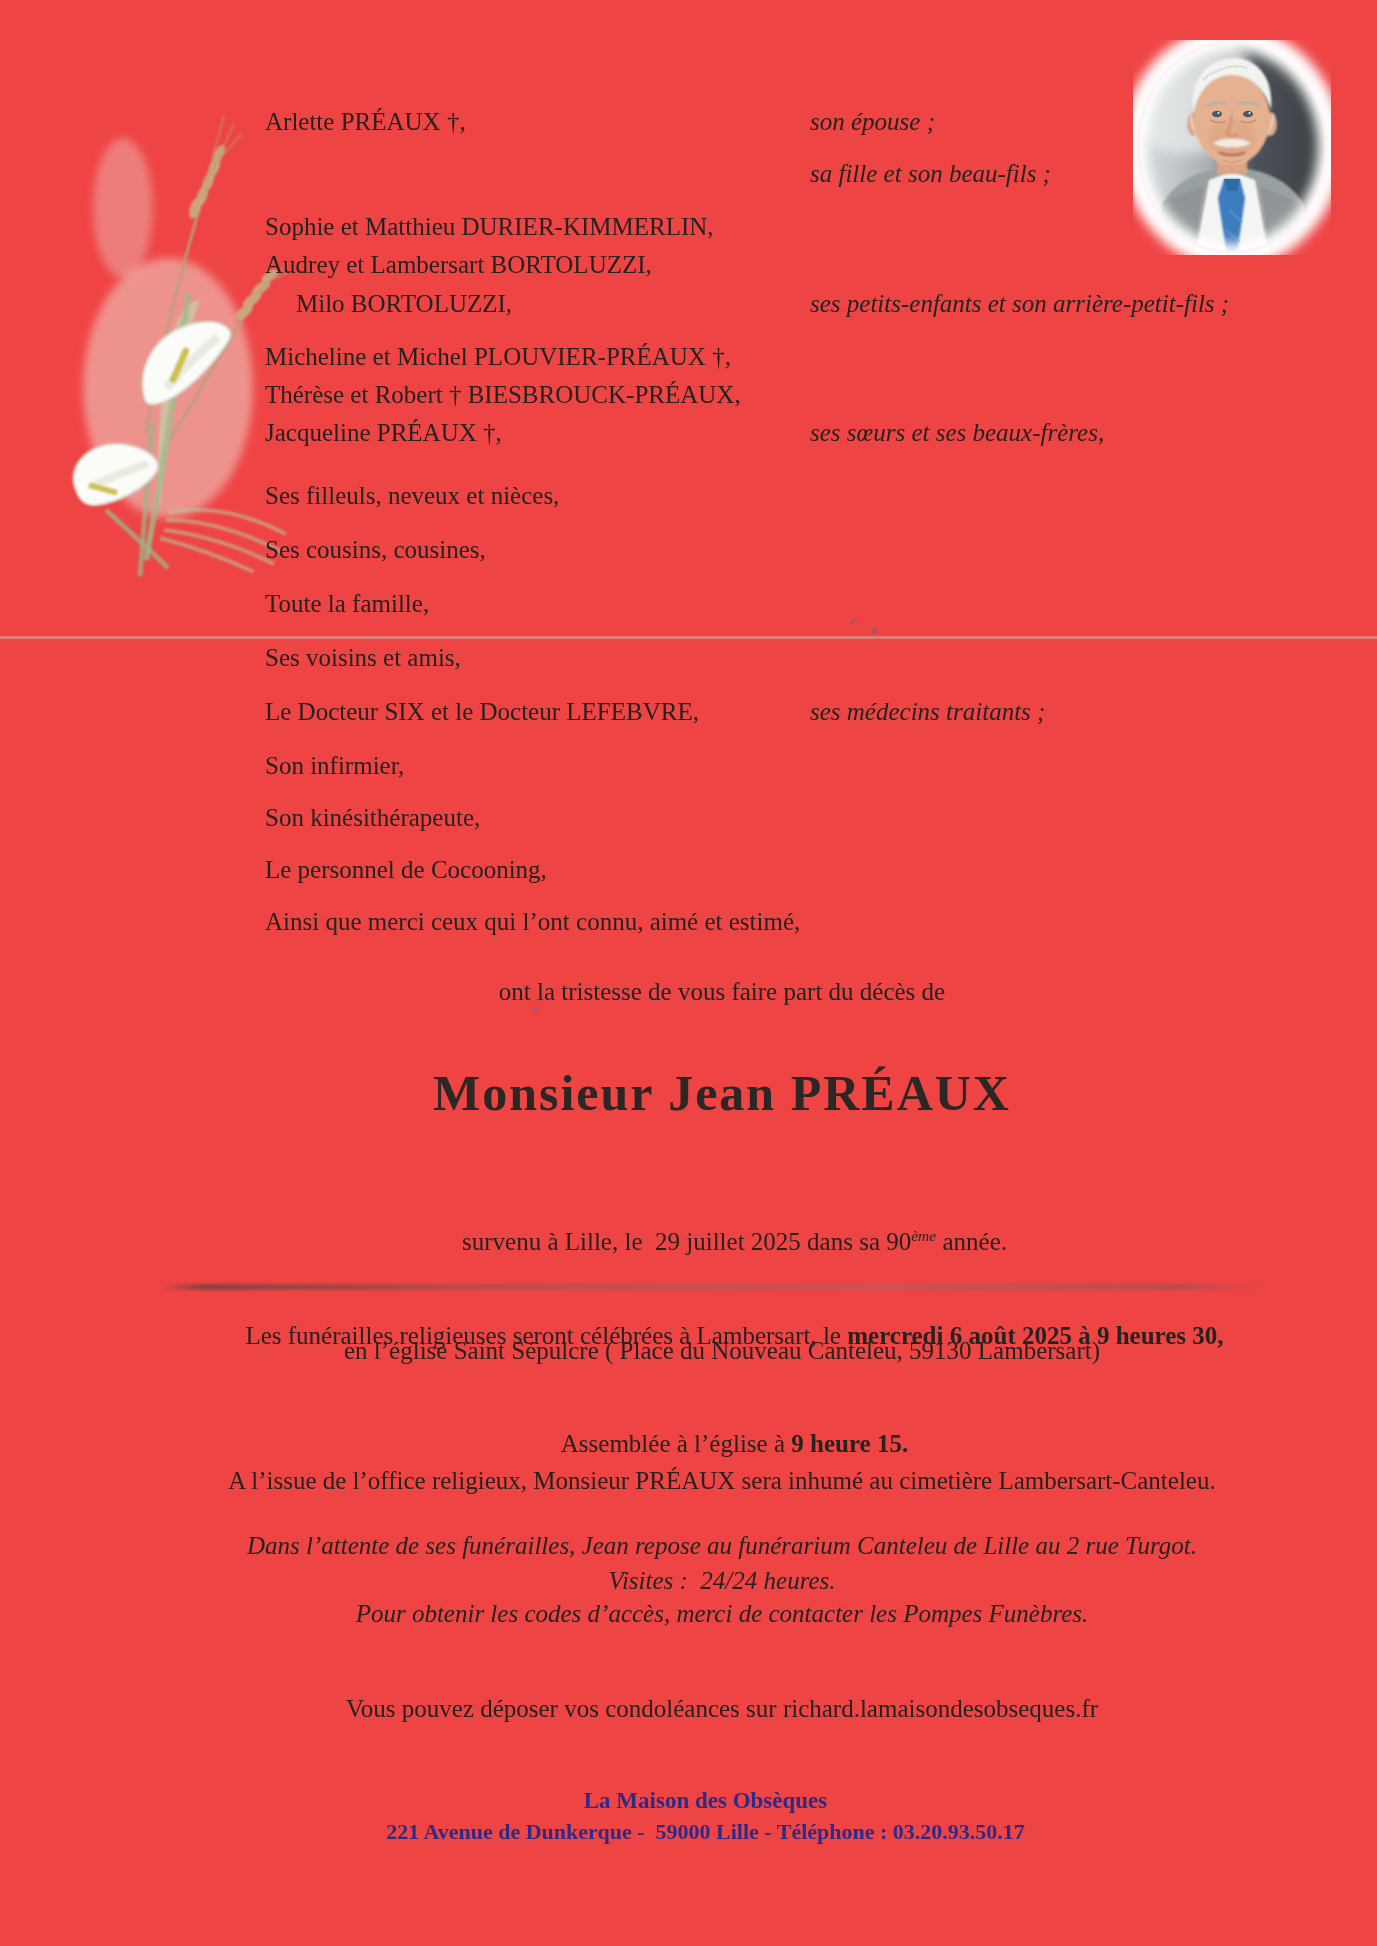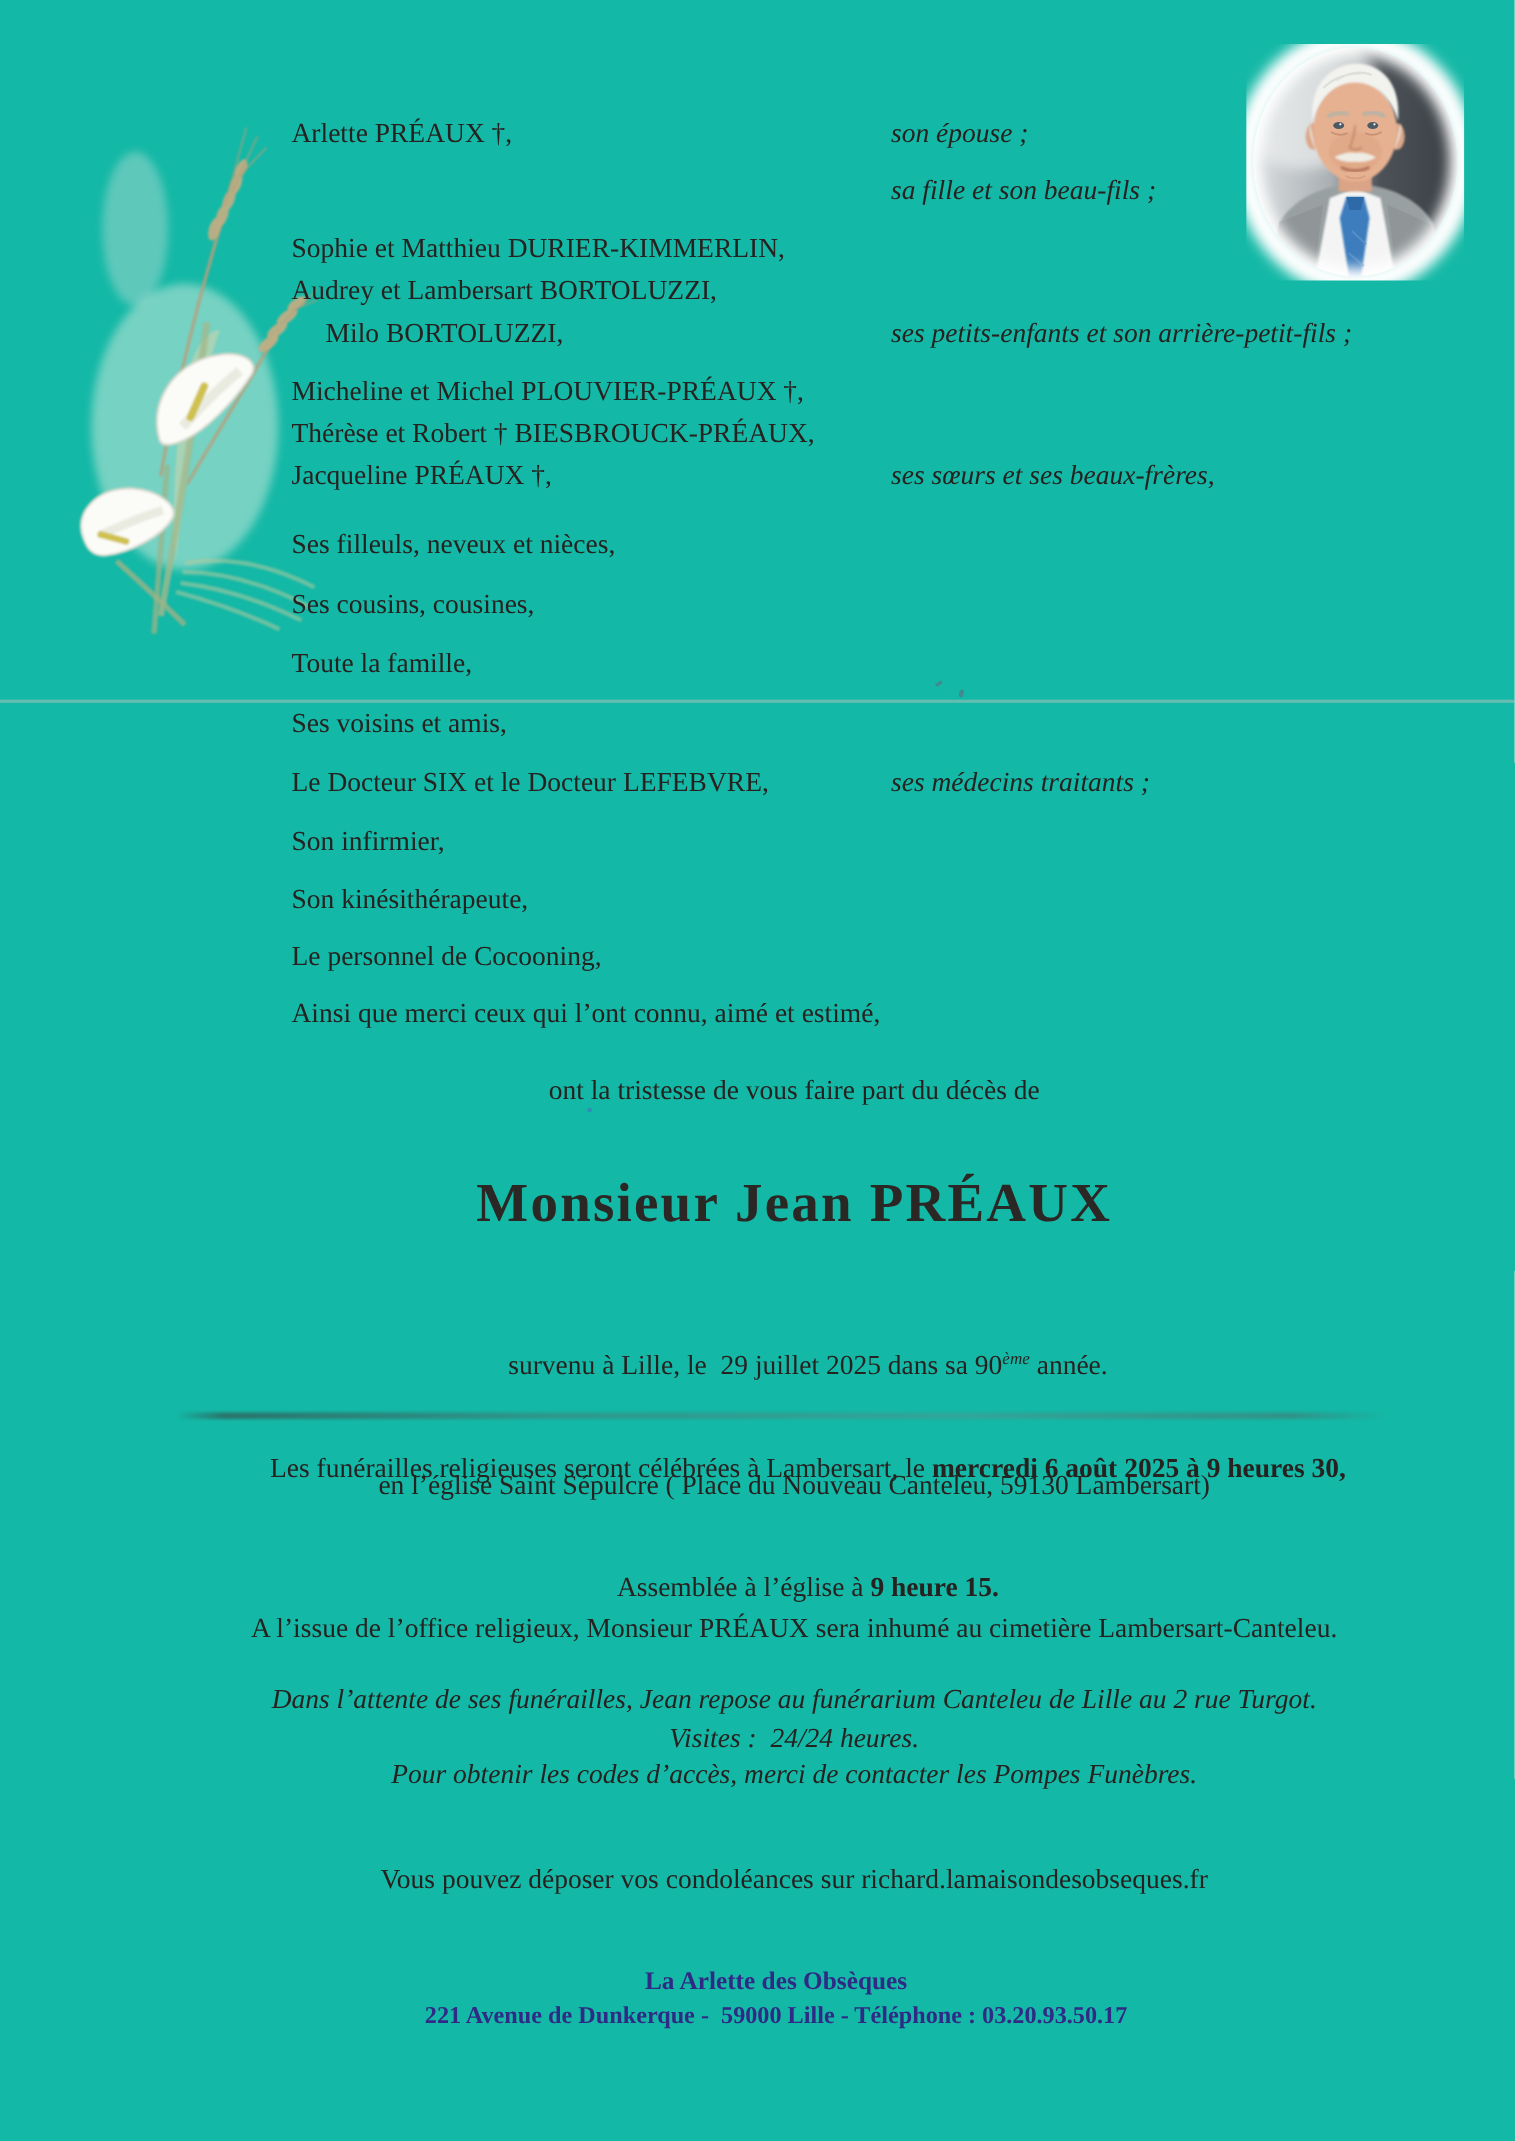--- a/index.html
+++ b/index.html
@@ -1,20 +1,20 @@
 <!DOCTYPE html>
 <html><head>
 <meta charset="utf-8">
 <style>
   html,body{margin:0;padding:0;background:#e9e9e9;}
   .page{
     position:relative;
     width:1377px;height:1946px;
     margin:0 auto;
-    background:#14b8a6;
+    background:#ef4444;
     font-family:"Liberation Serif","DejaVu Serif",serif;
     color:#262220;
     overflow:hidden;
   }
   
   .frow{position:absolute;left:0;right:0;height:40px;font-size:25px;}
   .fleft{position:absolute;left:265px;white-space:pre;}
   .frow.indent .fleft{left:296px;}
   .fright{position:absolute;left:810px;font-style:italic;white-space:pre;}
   
@@ -265,17 +265,17 @@
 
   <div class="cline" style="top:1467px">A l’issue de l’office religieux, Monsieur PRÉAUX sera inhumé au cimetière Lambersart-Canteleu.</div>
 
   <div class="cline italic" style="top:1532px">Dans l’attente de ses funérailles, Jean repose au funérarium Canteleu de Lille au 2 rue Turgot.</div>
   <div class="cline italic" style="top:1567px">Visites :  24/24 heures.</div>
   <div class="cline italic" style="top:1600px">Pour obtenir les codes d’accès, merci de contacter les Pompes Funèbres.</div>
 
   <div class="cline" style="top:1695px">Vous pouvez déposer vos condoléances sur richard.lamaisondesobseques.fr</div>
 
   <footer>
-    <div class="fline fline1">La Arlette des Obsèques</div>
+    <div class="fline fline1">La Maison des Obsèques</div>
     <div class="fline fline2">221 Avenue de Dunkerque -  59000 Lille - Téléphone : 03.20.93.50.17</div>
   </footer>
 
 </div>
 
 </body></html>

